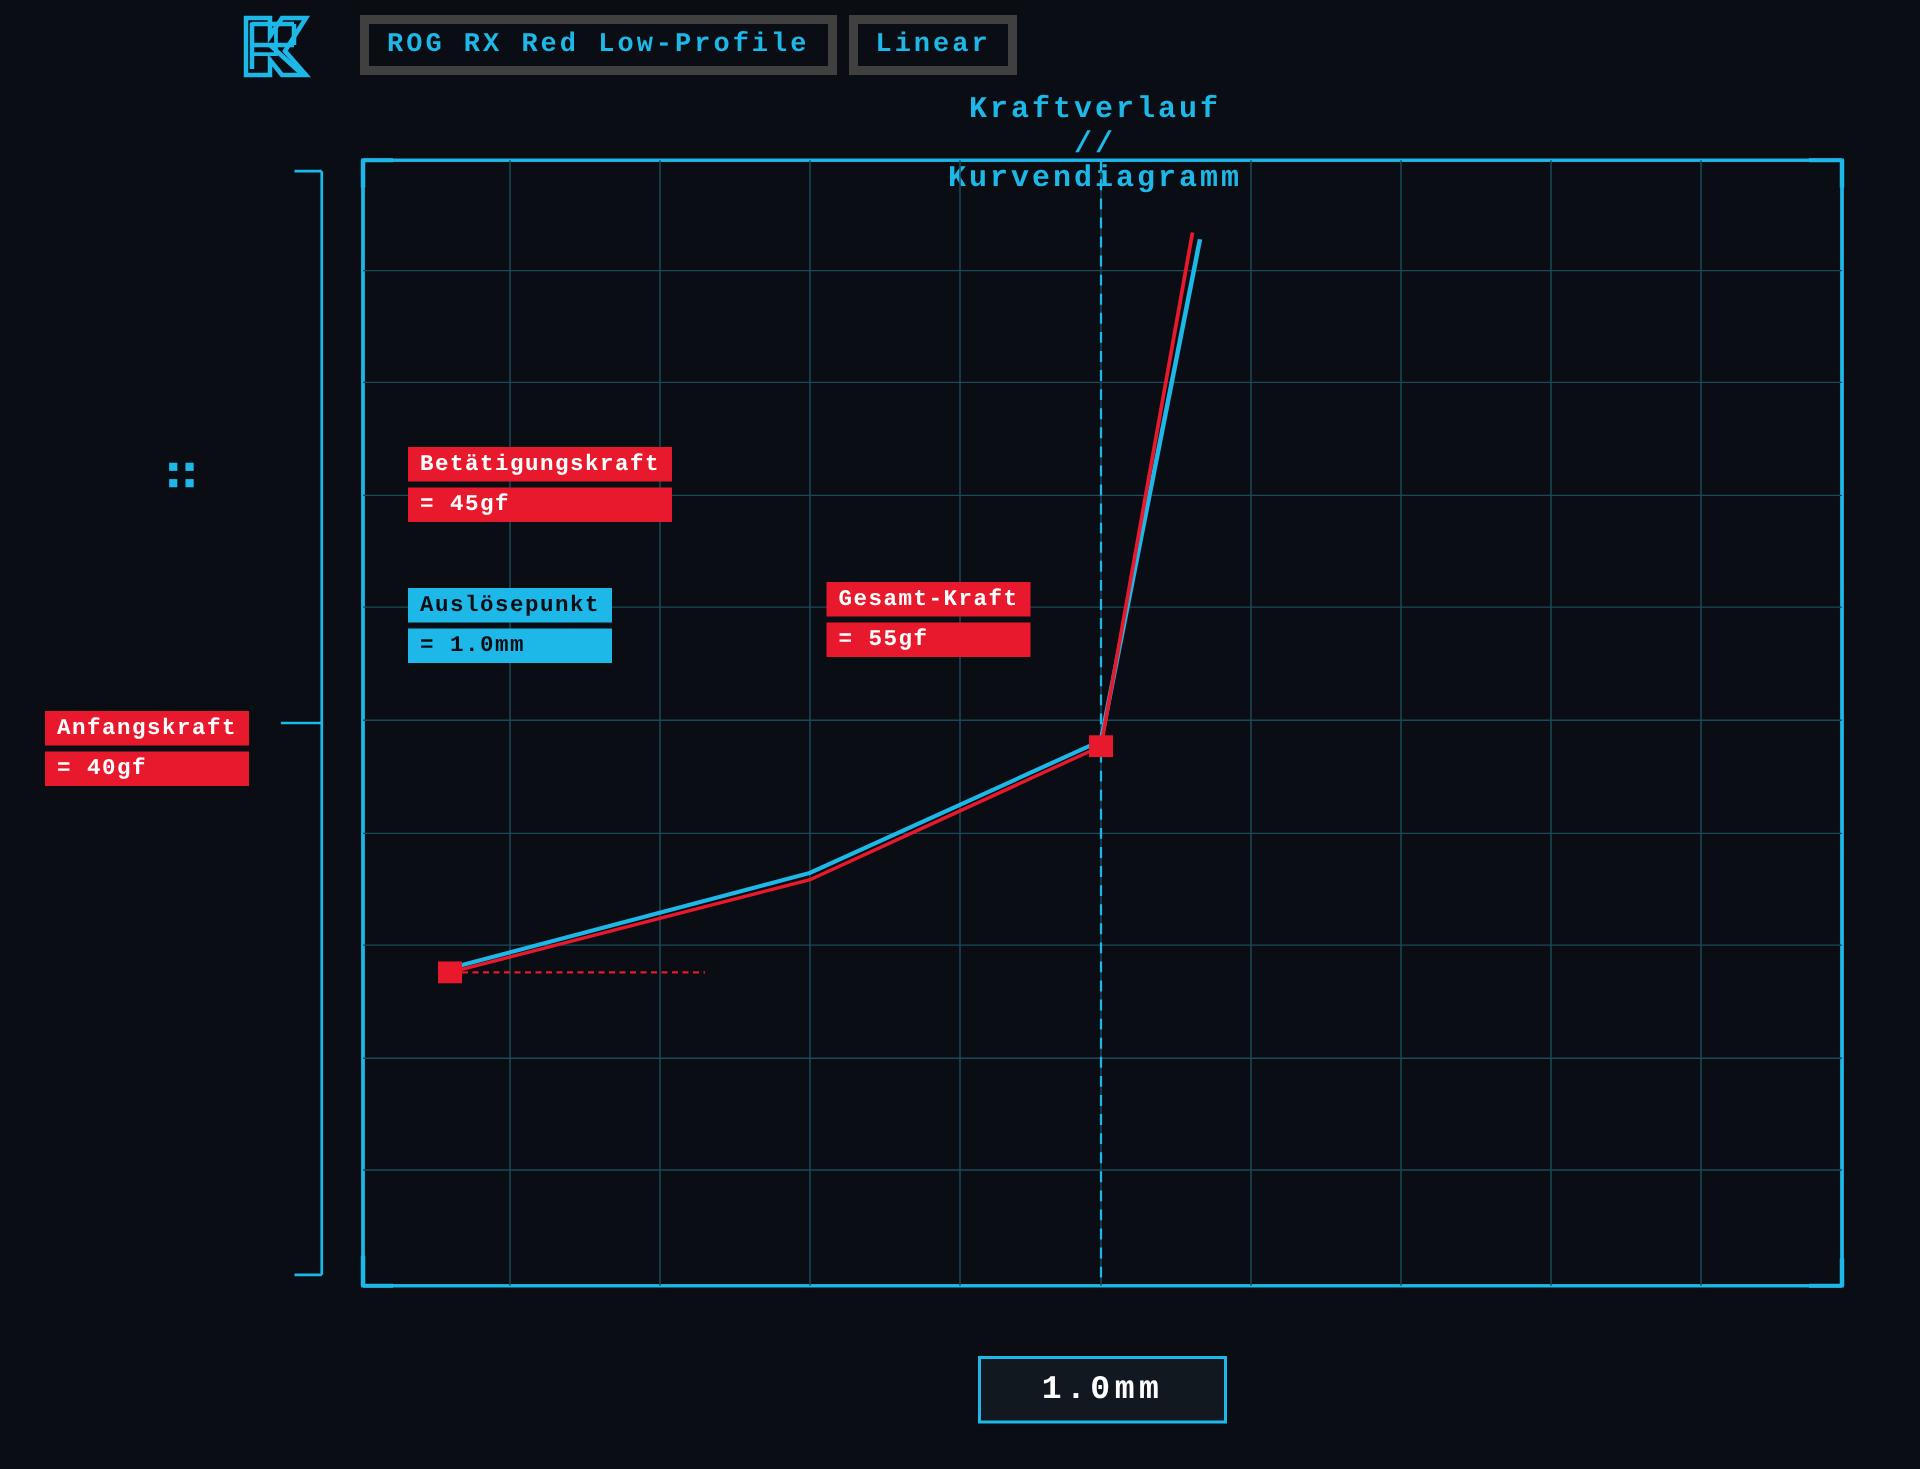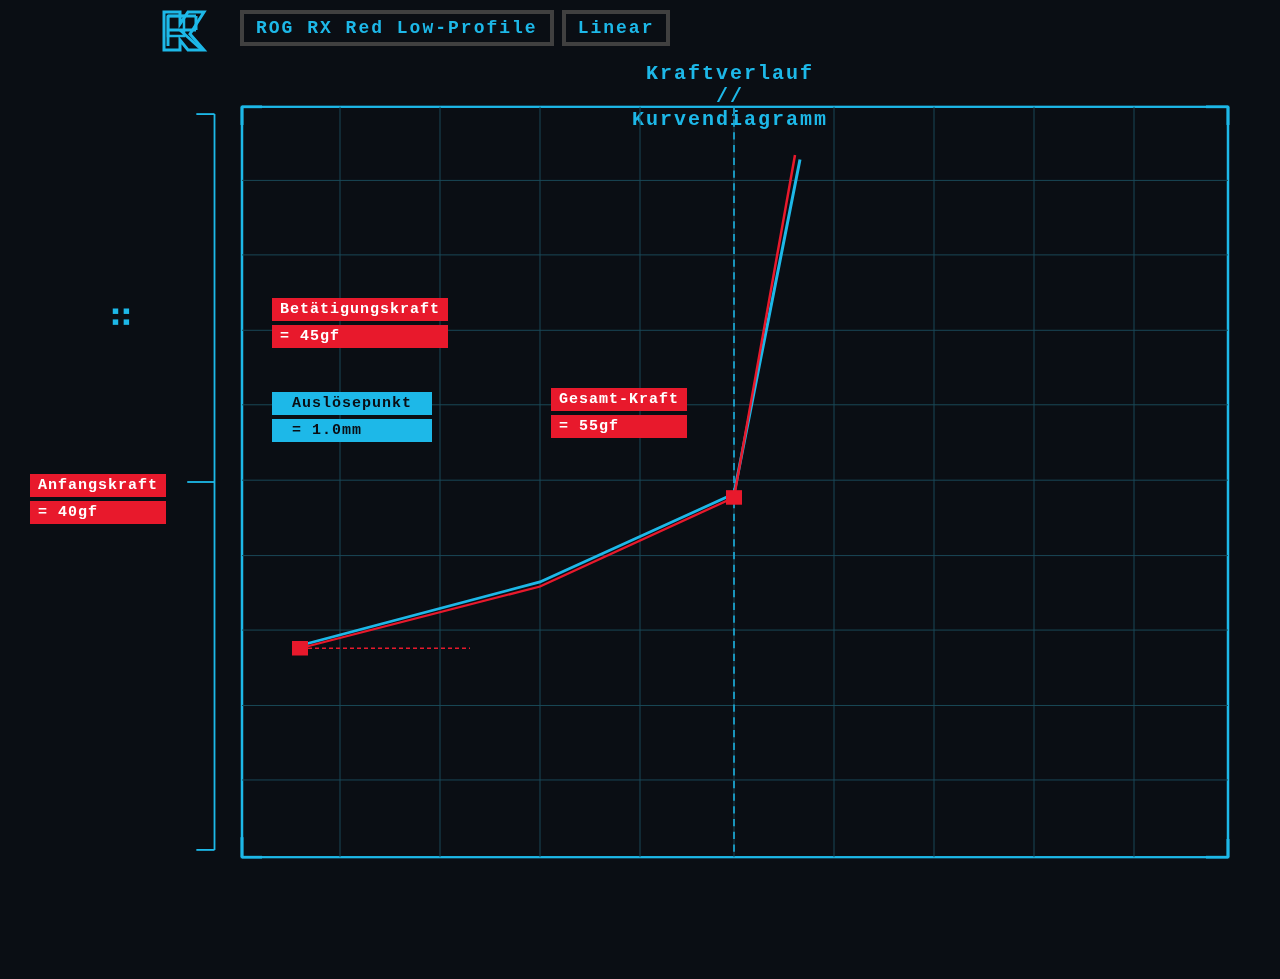--- a/index.html
+++ b/index.html
@@ -26,21 +26,21 @@
     .title-badge {
       position: absolute;
       left: 240px;
       top: 10px;
       display: flex;
       gap: 8px;
     }
 
     .badge {
       background: transparent;
-      border: 4px solid #404040;
+      border: 6px solid #404040;
       color: #1db8e8;
       font-family: 'Courier New', monospace;
       font-weight: 900;
       font-size: 18px;
       letter-spacing: 2px;
       padding: 4px 12px;
     }
 
     
     .subtitle-row {
@@ -126,21 +126,21 @@
     }
 
     
     .blue-label {
       background: #1db8e8;
       color: #0a0e14;
       font-family: 'Courier New', monospace;
       font-weight: 900;
       font-size: 15px;
       letter-spacing: 1px;
-      padding: 3px 20px;
+      padding: 3px 8px;
       display: inline-block;
     }
 
     
     .annotation {
       position: absolute;
       display: flex;
       flex-direction: column;
       gap: 4px;
       border-radius: 20px;
@@ -275,13 +275,14 @@
   <span class="red-label">Anfangskraft</span>
   <span class="red-label">= 40gf</span>
 </div>
 
 <div class="annotation" id="ann-gesamt">
   <span class="red-label">Gesamt-Kraft</span>
   <span class="red-label">= 55gf</span>
 </div>
 
 <div class="bottom-labels">
+  <div class="axis-badge">1.0mm</div>
 </div>
 
 </body></html>

